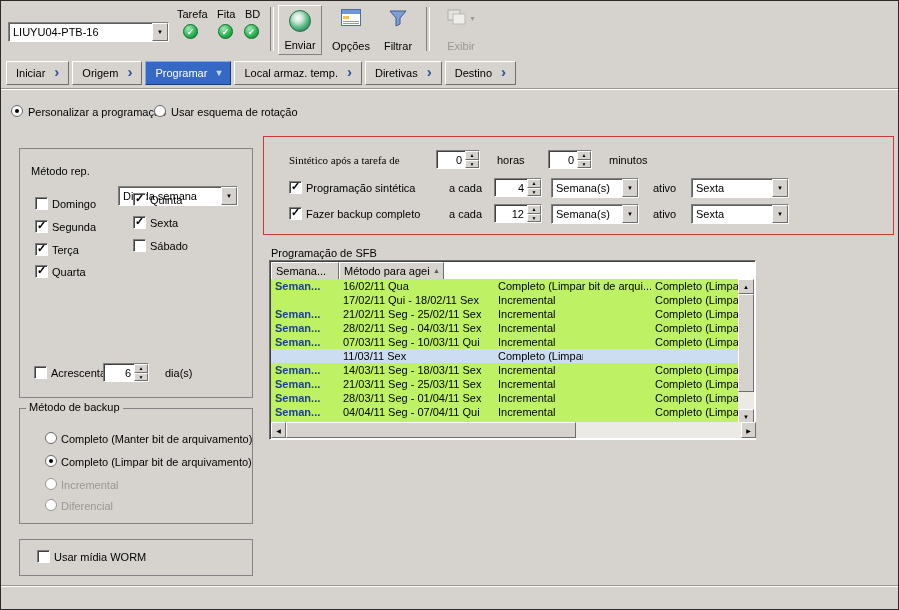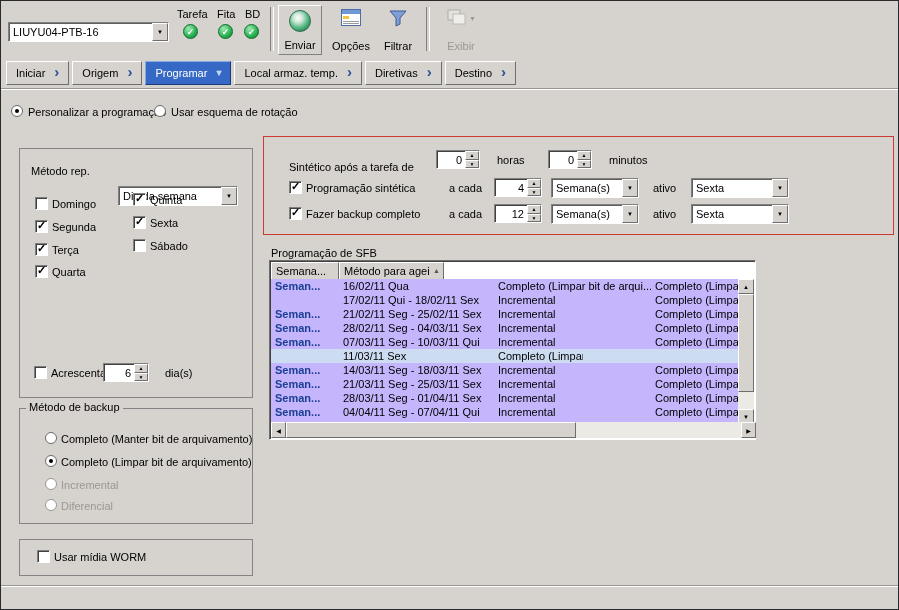--- a/index.html
+++ b/index.html
@@ -44,21 +44,21 @@
   .spin-b{flex:1;background:#d6d3ce;border:1px solid;border-color:#fff #6e6e6e #6e6e6e #fff;font-size:5px;line-height:6px;text-align:center;color:#000;box-sizing:border-box;}
 
   
   .red-panel{position:absolute;left:262px;top:135px;width:631px;height:99px;border:1px solid var(--red_outline,#cd3a32);box-sizing:border-box;}
 
   
   .sfb{position:absolute;left:268px;top:259px;width:487px;height:180px;background:#fff;border:1px solid;border-color:#6e6e6e #fff #fff #6e6e6e;box-shadow:inset 1px 1px 0 #404040;box-sizing:border-box;}
   .sfb-header{position:absolute;left:1px;top:1px;height:28px;display:flex;width:485px;}
   .th{background:#d6d3ce;border:1px solid;border-color:#fff #6e6e6e #6e6e6e #fff;box-sizing:border-box;padding:2px 0 0 4px;overflow:hidden;white-space:nowrap;position:relative;flex:none;}
   .sort{position:absolute;right:3px;top:4px;font-size:7px;color:#555;}
-  .sfb-body{position:absolute;left:1px;top:18px;width:469px;height:145px;overflow:hidden;background:#c4b5fd;}
+  .sfb-body{position:absolute;left:1px;top:18px;width:469px;height:145px;overflow:hidden;background:#bef264;}
   .tr{display:flex;height:14px;line-height:14px;}
   .tr.hl{background:var(--row_highlight,#ccddf2);}
   .td{padding:0 0 0 4px;overflow:hidden;white-space:nowrap;box-sizing:border-box;flex:none;}
   .td.week{color:var(--week_text,#1c3f94);font-weight:bold;}
   .vscroll{position:absolute;right:1px;top:18px;width:16px;height:145px;background:#eceae5;}
   .hscroll{position:absolute;left:1px;bottom:1px;height:16px;width:485px;background:#eceae5;}
   .sb-btn{position:absolute;background:#d6d3ce;border:1px solid;border-color:#fff #6e6e6e #6e6e6e #fff;box-sizing:border-box;font-size:6px;display:flex;align-items:center;justify-content:center;color:#000;}
   .sb-thumb{position:absolute;background:#d6d3ce;border:1px solid;border-color:#fff #6e6e6e #6e6e6e #fff;box-sizing:border-box;}
 </style>
 </head>
@@ -197,21 +197,21 @@
   <span class="radio disabled" style="left:44px;top:477px;"></span>
   <span class="lbl dis" style="left:60px;top:478px;">Incremental</span>
   <span class="radio disabled" style="left:44px;top:498px;"></span>
   <span class="lbl dis" style="left:60px;top:499px;">Diferencial</span>
 
   <div class="groupbox" style="left:18px;top:538px;width:234px;height:37px;"></div>
   <span class="checkbox" style="left:36px;top:549px;"></span>
   <span class="lbl" style="left:53px;top:550px;">Usar mídia WORM</span>
 
   <div class="red-panel">
-    <span class="lbl" style="left:25px;top:24px;">Sintético após a tarefa de</span>
+    <span class="lbl" style="left:25px;top:17px;font-family:Liberation Serif, serif;">Sintético após a tarefa de</span>
     <div class="spinner" style="left:172px;top:13px;width:44px;">
       <span class="spin-val">0</span>
       <span class="spin-btns">
         <span class="spin-b">▲</span>
         <span class="spin-b">▼</span>
       </span>
     </div>
     <span class="lbl" style="left:233px;top:17px;">horas</span>
     <div class="spinner" style="left:284px;top:13px;width:44px;">
       <span class="spin-val">0</span>

